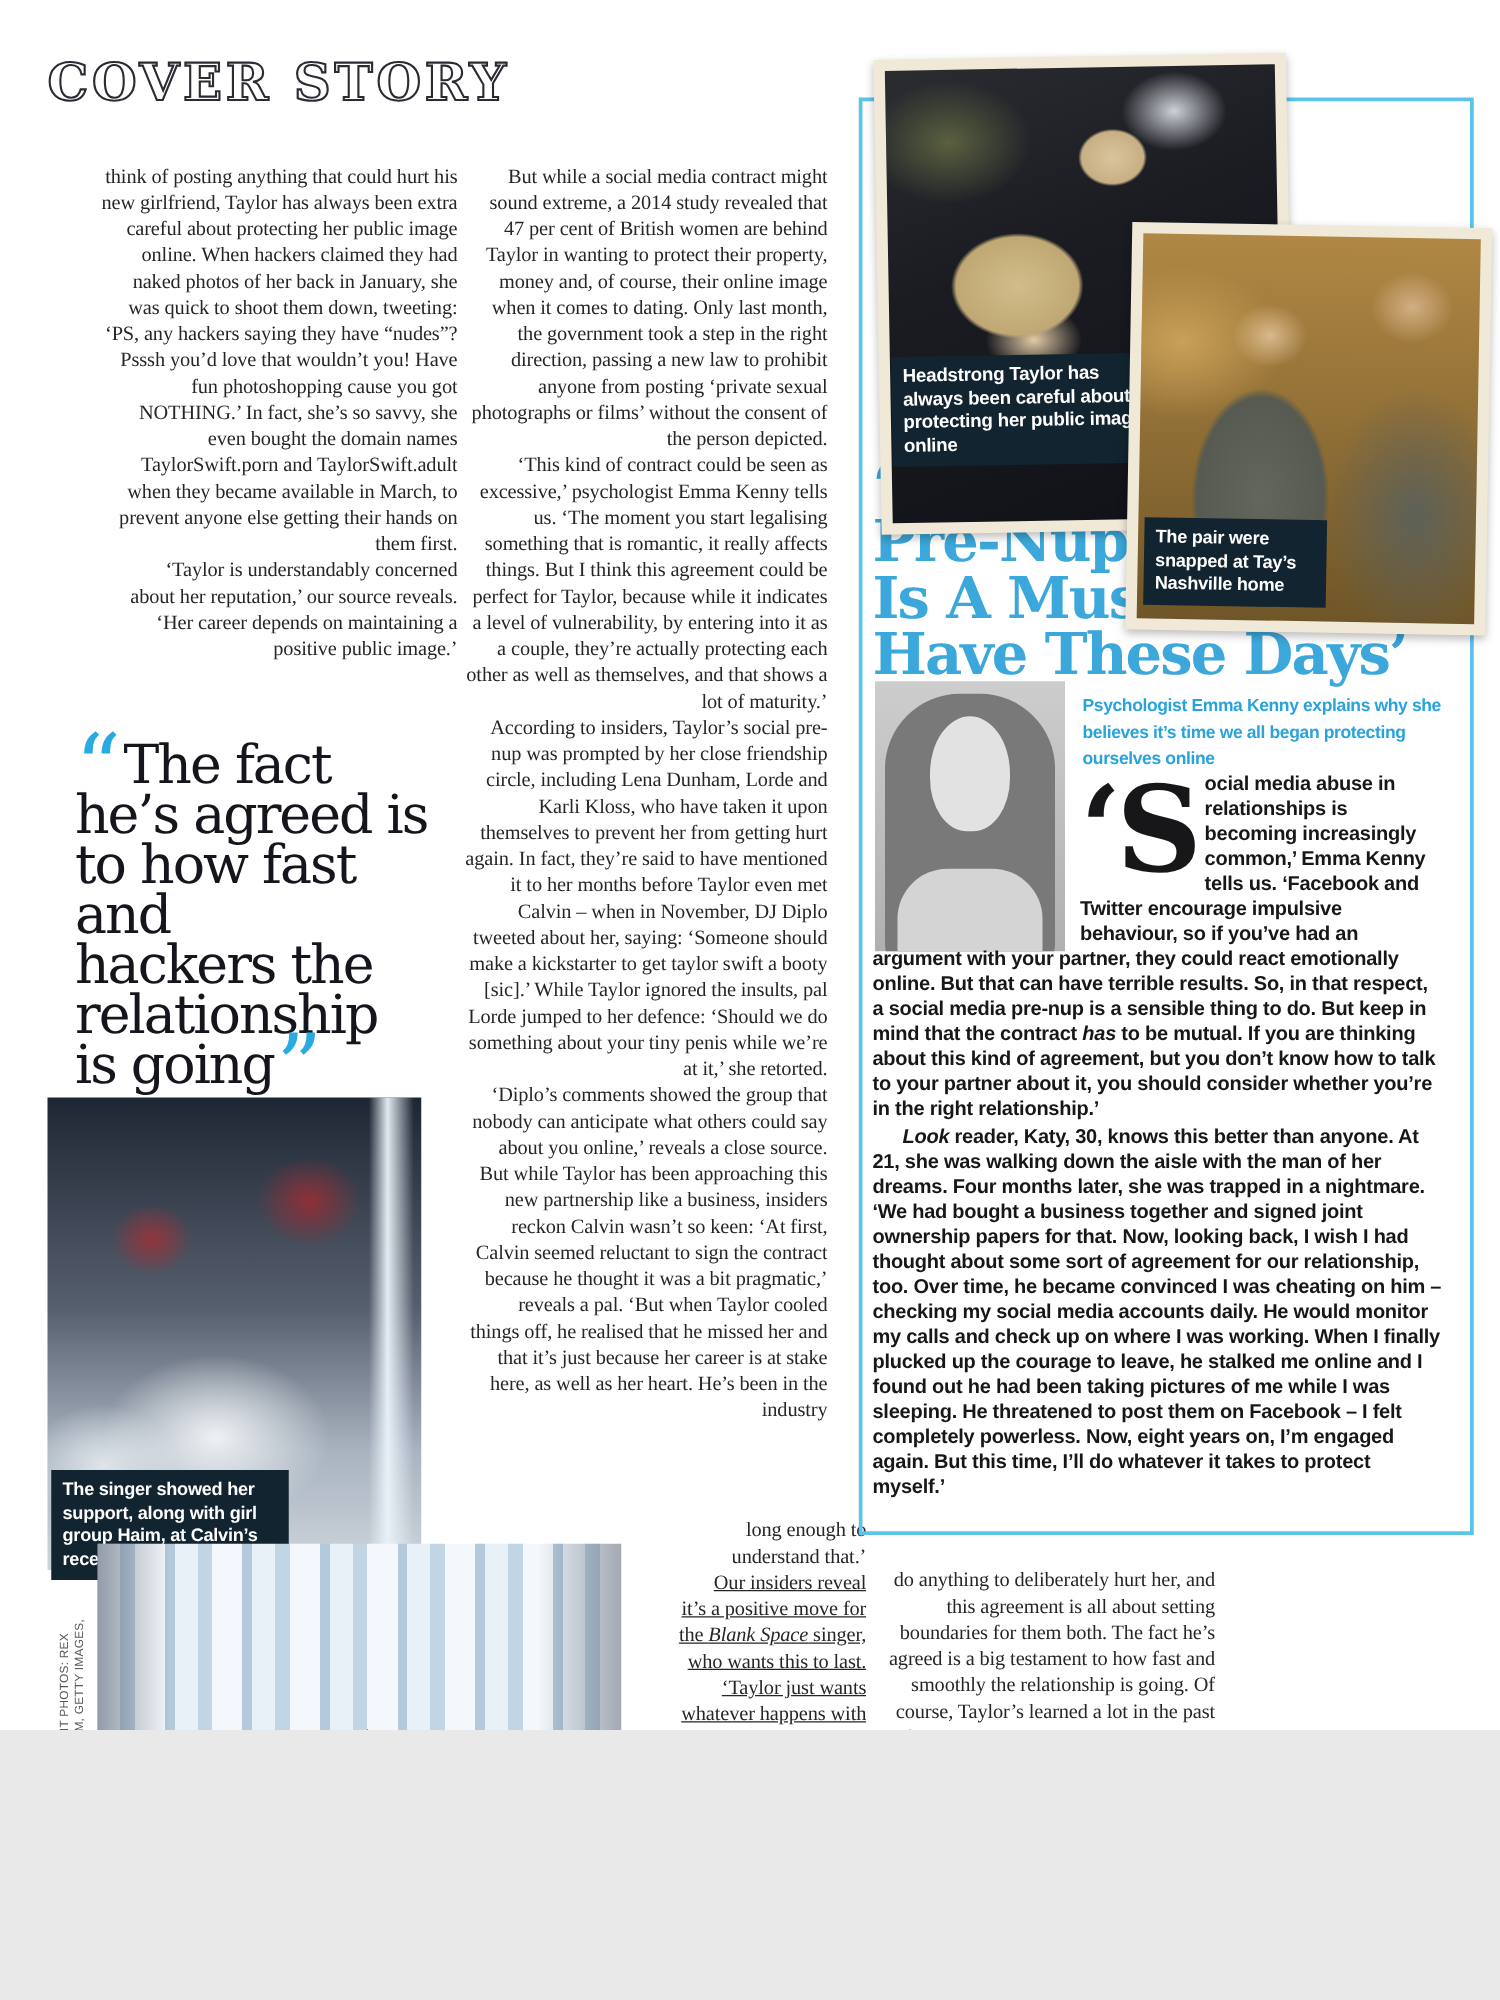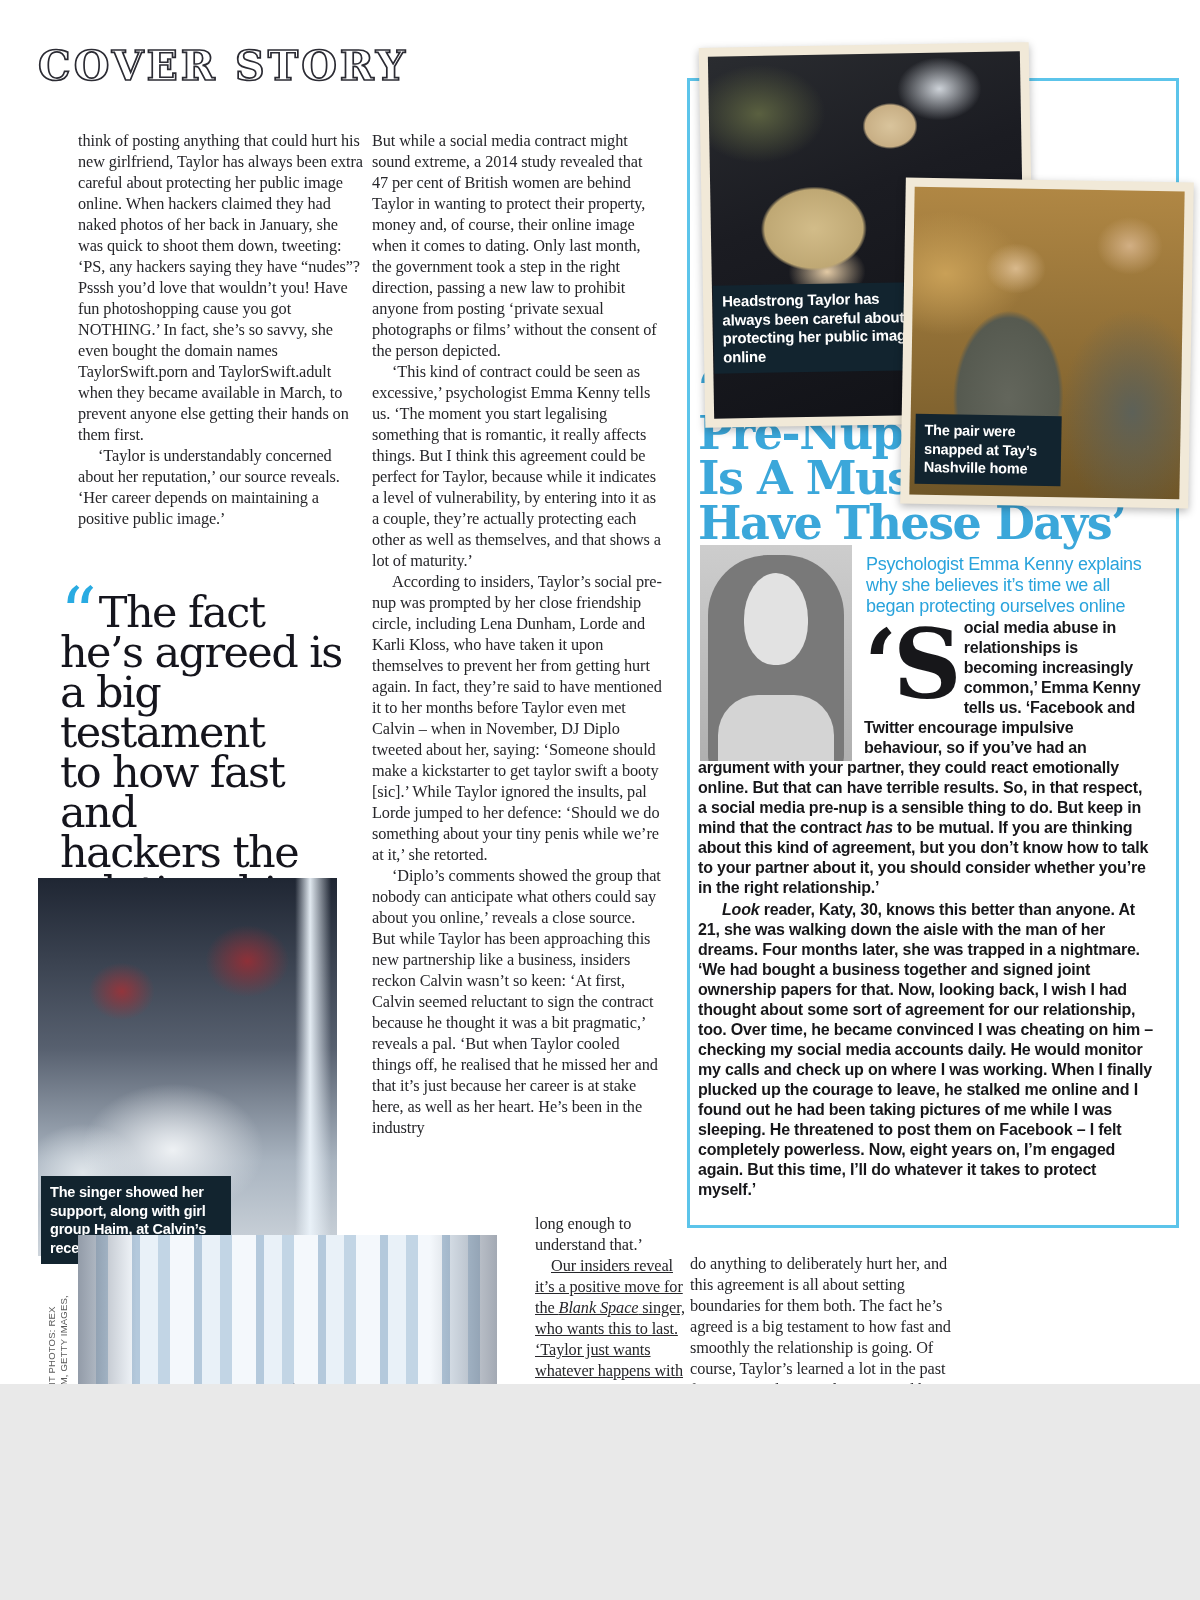--- a/index.html
+++ b/index.html
@@ -15,21 +15,21 @@
     font-family:"DejaVu Serif", serif; font-weight:bold;
     font-size:41px; letter-spacing:3px; color:#2b2b33;
   }
   @supports (-webkit-text-stroke: 2px black) {
     .section-header { color:#ffffff; -webkit-text-stroke:1.7px #2b2b33; }
   }
   
   .body-serif { font-size:16.3px; line-height:21px; letter-spacing:-0.1px; color:#26262a; }
   .body-serif p { margin:0; }
   .body-serif p.indent { text-indent:20px; }
-  .col { position:absolute; overflow:hidden; }
+  .col { position:absolute; overflow:hidden;text-align:right; }
   #col1 { left:78px;  top:130px;  width:288px; height:460px; }
   #col2 { left:372px; top:130px;  width:290px; height:1082px; }
   #col2-narrow { left:506px; top:1213px; width:158px; }
   #col3 { left:690px; top:1253px; width:282px; height:212px; }
   #col3-narrow { left:690px; top:1462px; width:148px; }
   
   .pullquote {
     position:absolute; left:60px; top:592px; width:308px;
     font-family:"DejaVu Serif", serif;
     font-size:43px; line-height:40px; letter-spacing:-1.6px; color:#15151d;
@@ -114,22 +114,22 @@
     background:linear-gradient(#cfcdca, #b3b0ac); overflow:hidden; z-index:2; filter:grayscale(100%); }
   #emma .hair { position:absolute; left:8px; top:10px; width:136px; height:230px;
     background:#7d7873; border-radius:60px 60px 30px 30px; }
   #emma .face { position:absolute; left:44px; top:28px; width:64px; height:92px;
     background:#e5e1dd; border-radius:50% 50% 46% 46%; }
   #emma .shoulders { position:absolute; left:18px; top:150px; width:116px; height:80px;
     background:#d8d3cd; border-radius:40px 40px 0 0; }
   
   .subhead {
     position:absolute; left:866px; top:554px; width:296px; z-index:2;
-    font-family:"Liberation Sans", sans-serif; font-weight:normal;
-    font-size:18px; line-height:21px; letter-spacing:-0.3px; color:#29a3dc;
+    font-family:"Liberation Sans", sans-serif; font-weight:bold;
+    font-size:14px; line-height:21px; letter-spacing:-0.3px; color:#29a3dc;
   }
   
   .feature-text {
     position:absolute; left:698px; top:618px; width:456px; z-index:2;
     font-family:"Liberation Sans", sans-serif; font-weight:bold;
     font-size:16px; line-height:20px; letter-spacing:-0.2px; color:#17171a;
   }
   .feature-text p { margin:0; }
   .feature-text p.indent { text-indent:24px; margin-top:2px; }
   .portrait-spacer { float:left; width:166px; height:140px; }
@@ -181,21 +181,20 @@
   <div class="section-header">COVER STORY</div>
 
   <div id="col1" class="col body-serif">
     <p>think of posting anything that could hurt his new girlfriend, Taylor has always been extra careful about protecting her public image online. When hackers claimed they had naked photos of her back in January, she was quick to shoot them down, tweeting: ‘PS, any hackers saying they have “nudes”? Psssh you’d love that wouldn’t you! Have fun photoshopping cause you got NOTHING.’ In fact, she’s so savvy, she even bought the domain names TaylorSwift.porn and TaylorSwift.adult when they became available in March, to prevent anyone else getting their hands on them first.</p>
     <p class="indent">‘Taylor is understandably concerned about her reputation,’ our source reveals. ‘Her career depends on maintaining a positive public image.’</p>
   </div>
 
   <div class="pullquote">
     <div><span class="pq-mark pq-open">“</span><span>The fact</span></div>
     <div>he’s agreed is</div>
-    <div>a big testament</div>
     <div>to how fast and</div>
     <div>hackers the</div>
     <div>relationship</div>
     <div><span>is going</span><span class="pq-mark pq-close">”</span></div>
   </div>
 
   <div id="photo-fans" class="photo">
     <div class="caption">The singer showed her support, along with girl group Haim, at Calvin’s recent Wango Tango gig</div>
   </div>
 

